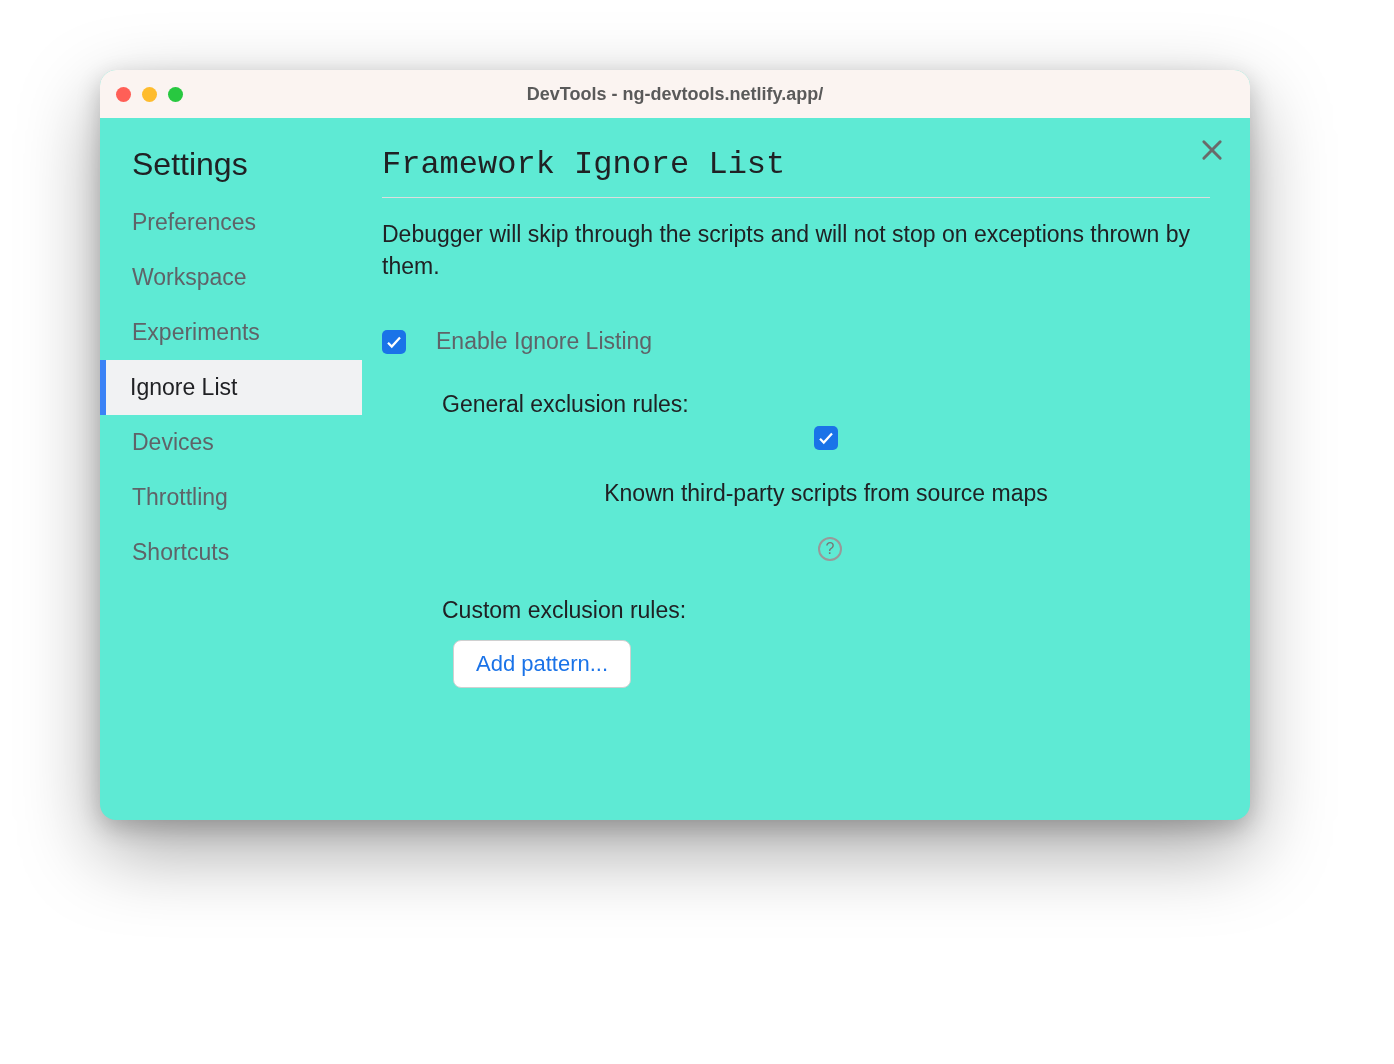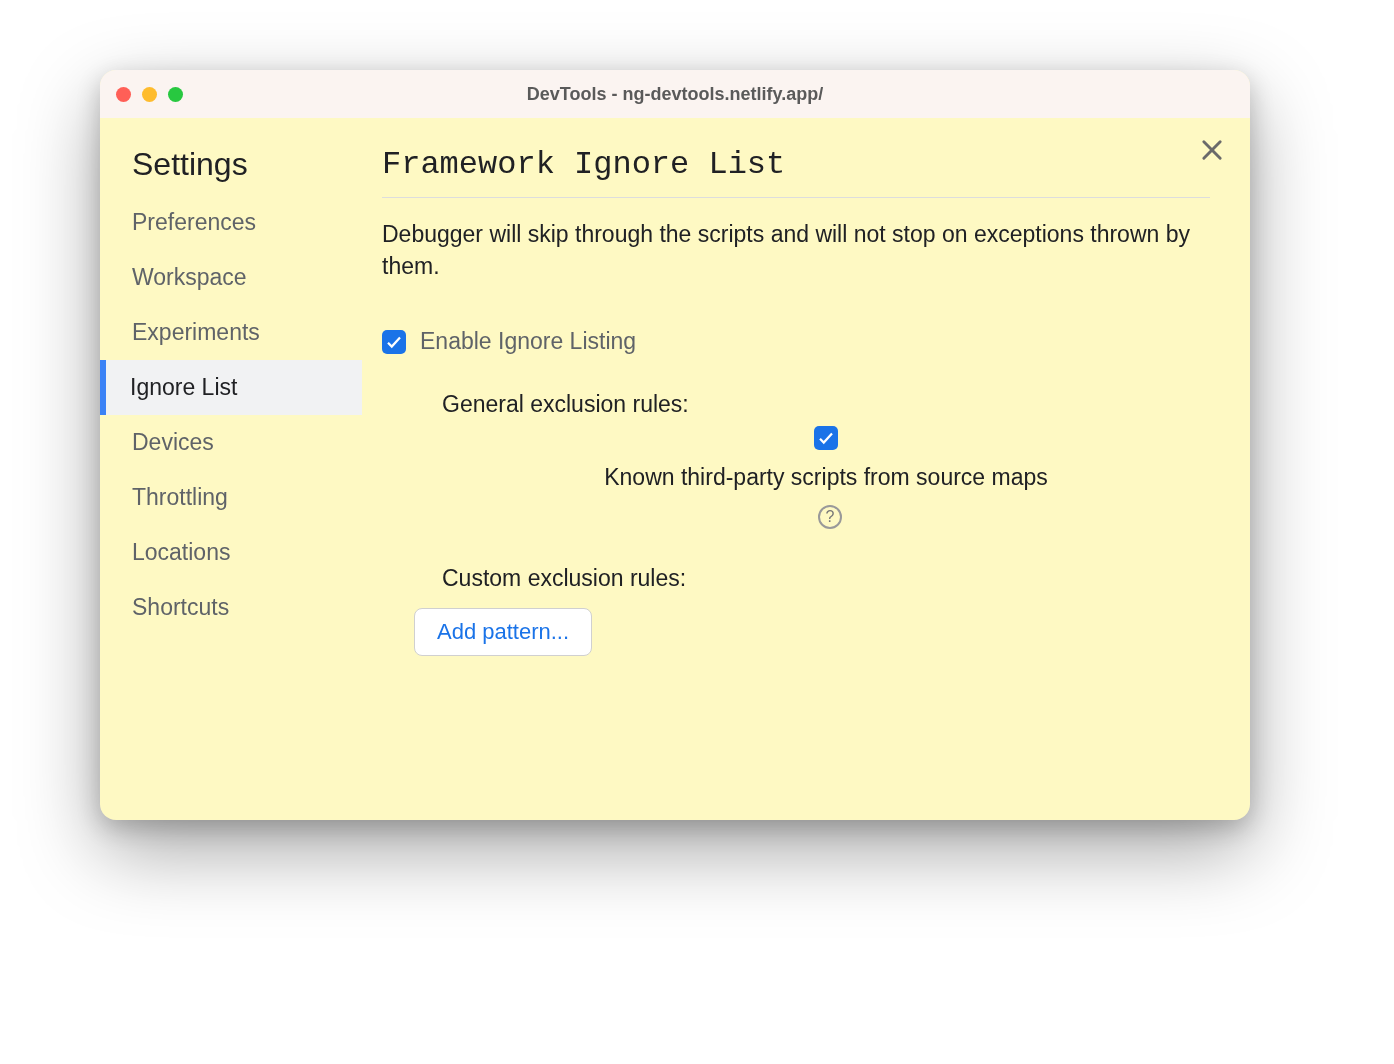--- a/index.html
+++ b/index.html
@@ -9,21 +9,21 @@
     width: 1394px;
     height: 1064px;
     position: relative;
   }
   .window {
     position: absolute;
     top: 70px;
     left: 100px;
     width: 1150px;
     height: 750px;
-    background: #fef9c3;
+    background: #5eead4;
     border-radius: 16px;
     box-shadow: 0 30px 80px rgba(0,0,0,0.35), 0 8px 24px rgba(0,0,0,0.2);
     overflow: hidden;
     display: flex;
     flex-direction: column;
   }
   .titlebar {
     height: 48px;
     background: #fbf4f1;
     display: flex;
@@ -99,21 +99,21 @@
   }
   .description {
     font-size: 23px;
     color: #202124;
     line-height: 1.4;
     margin-bottom: 46px;
   }
   .check-row {
     display: flex;
     align-items: center;
-    gap: 14px;
+    gap: 30px;
     font-size: 23px;
     color: #5f6368;
     margin-bottom: 10px;
   }
   .check-row.inset { margin-left: 60px; color: #202124; flex-direction: column; }
   .checkbox {
     width: 24px;
     height: 24px;
     border-radius: 5px;
     background: #1a73e8;
@@ -148,21 +148,21 @@
     border-radius: 50%;
     display: inline-flex;
     align-items: center;
     justify-content: center;
     font-size: 16px;
     color: #777;
     margin-left: 8px;
     flex-shrink: 0;
   }
   .add-btn {
-    margin-left: 32px;
+    margin-left: 71px;
     margin-top: 8px;
     padding: 10px 22px;
     border: 1px solid #d0d0d0;
     border-radius: 8px;
     background: #fff;
     color: #1a73e8;
     font-size: 22px;
     font-weight: 500;
     cursor: pointer;
   }
@@ -190,21 +190,20 @@
     </div>
 
     <div class="sidebar">
       <div class="sidebar-title">Settings</div>
       <div class="sidebar-item">Preferences</div>
       <div class="sidebar-item">Workspace</div>
       <div class="sidebar-item">Experiments</div>
       <div class="sidebar-item active">Ignore List</div>
       <div class="sidebar-item">Devices</div>
       <div class="sidebar-item">Throttling</div>
-      <div class="sidebar-item">Locations</div>
       <div class="sidebar-item">Shortcuts</div>
     </div>
 
     <div class="main">
       <div class="main-title">Framework Ignore List</div>
       <div class="description">Debugger will skip through the scripts and will not stop on exceptions thrown by them.</div>
 
       <div class="check-row">
         <div class="checkbox">
           <svg viewBox="0 0 24 24">

